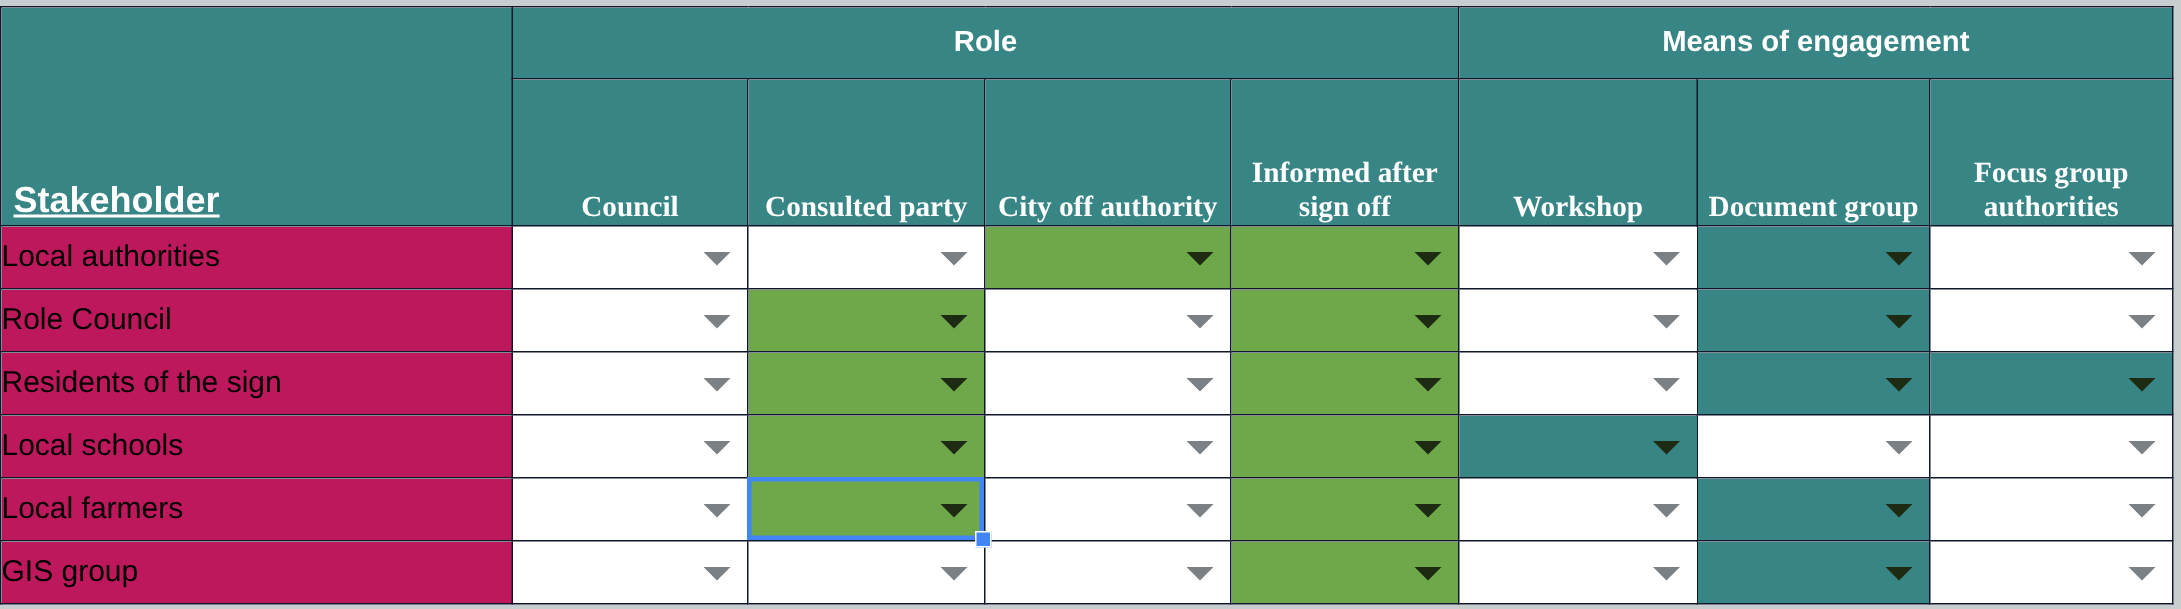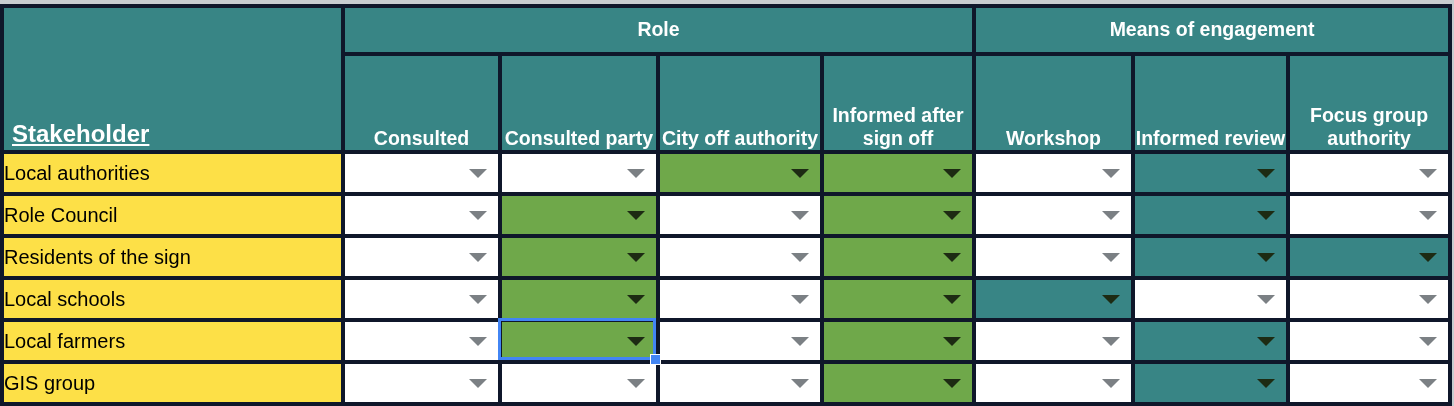--- a/index.html
+++ b/index.html
@@ -26,21 +26,21 @@
 
   table.grid {
     border-collapse: collapse;
     table-layout: fixed;
     width: 1448px;
     margin: 0;
     background: #ffffff;
   }
 
   table.grid td, table.grid th {
-    border: 4px solid #0f172a;
+    border: 1px solid #0f172a;
     padding: 0;
     margin: 0;
     box-sizing: border-box;
     overflow: hidden;
   }
 
   
   col.c-stake { width: 341px; }
   col.c-prod  { width: 157px; }
   col.c-cons  { width: 158px; }
@@ -61,35 +61,36 @@
     vertical-align: bottom;
     padding: 0 3px 5px 3px;
   }
   .hdr.group {
     height: 40px;
     vertical-align: middle;
     padding-bottom: 0;
   }
   .hdr.sub {
     height: 82px;
+    font-family: Liberation Serif, serif;
   }
   .hdr.stake-corner {
     height: 146px;
     text-align: left;
     vertical-align: bottom;
     padding: 0 0 5px 8px;
     font-size: 24px;
     text-decoration: underline;
   }
 
   
   tr.datarow { height: 42px; }
 
   td.namecell {
-    background: #fde047;
+    background: #be185d;
     color: #000000;
     font-size: 20px;
     text-align: left;
     vertical-align: middle;
     padding: 0 0 0 8px;
     white-space: nowrap;
   }
 
   td.opt {
     background: #ffffff;
@@ -149,27 +150,27 @@
         <col class="c-focus">
     </colgroup>
 
     <thead>
       <tr>
         <th class="hdr stake-corner" rowspan="2">Stakeholder</th>
         <th class="hdr group" colspan="4">Role</th>
         <th class="hdr group" colspan="3">Means of engagement</th>
       </tr>
       <tr>
-        <th class="hdr sub">Consulted</th>
+        <th class="hdr sub">Council</th>
         <th class="hdr sub">Consulted party</th>
         <th class="hdr sub">City off authority</th>
         <th class="hdr sub">Informed after sign off</th>
         <th class="hdr sub">Workshop</th>
-        <th class="hdr sub">Informed review</th>
-        <th class="hdr sub">Focus group authority</th>
+        <th class="hdr sub">Document group</th>
+        <th class="hdr sub">Focus group authorities</th>
       </tr>
     </thead>
 
     <tbody id="tbody">
         <tr class="datarow">
           <td class="namecell">Local authorities</td>
           <td class="opt">
             <span class="caret"></span>
           </td>
           <td class="opt">

